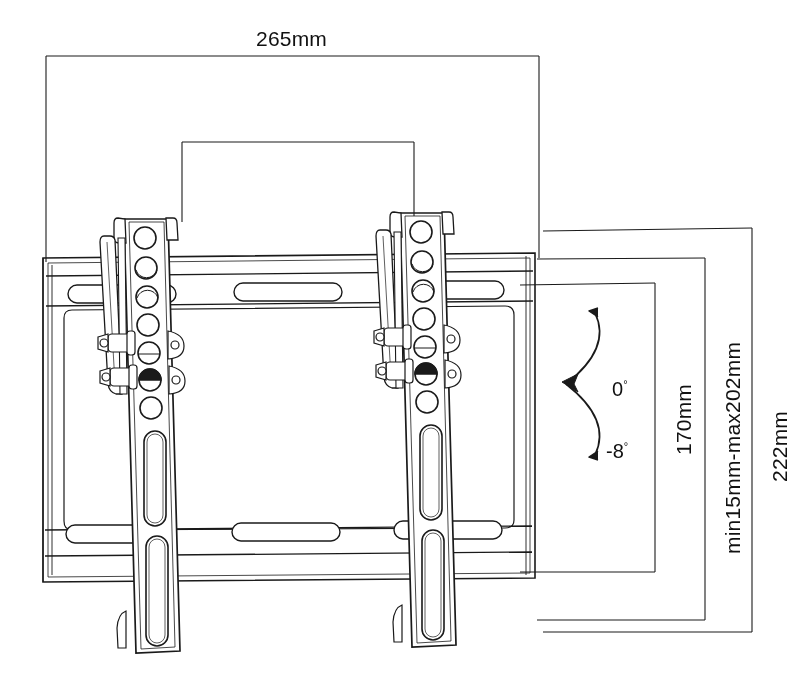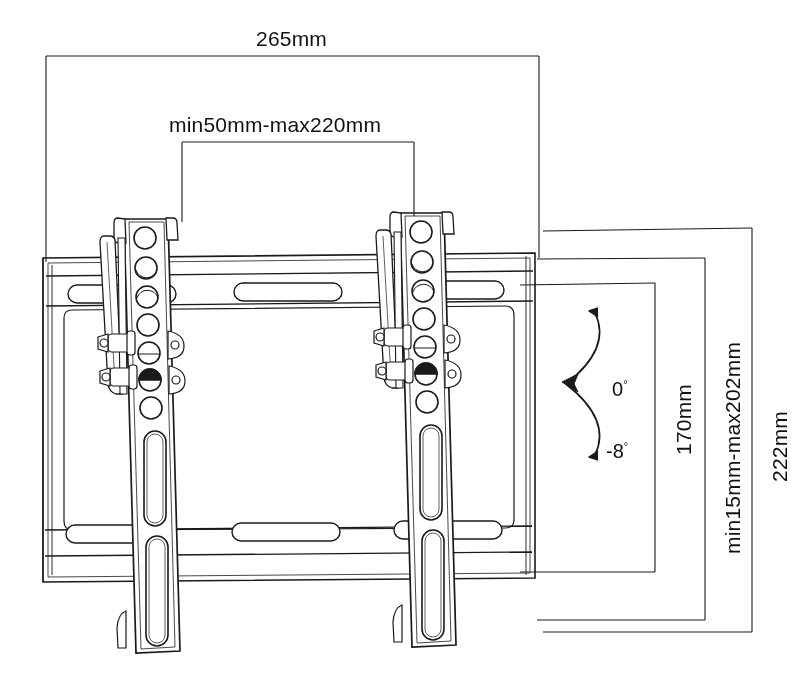--- a/index.html
+++ b/index.html
@@ -145,21 +145,20 @@
       <path d="M598,317 L589,311 L598,308" stroke-width="1.5" stroke-linejoin="round" fill="#1a1a1a"></path>
       <path d="M598,451 L589,457 L598,460" stroke-width="1.5" stroke-linejoin="round" fill="#1a1a1a"></path>
     </g>
     <g fill="#1a1a1a" stroke="#1a1a1a" stroke-width="1">
       <path d="M562,382 L578,374 L574,384 L578,392 Z"></path>
     </g>
   </svg>
 
   <div class="dimtext" style="left:256px;top:27px;">265mm</div>
 
-  <div class="dimtext" style="left:169px;top:113px;">min50mm-max220mm</div>
 
   <div class="dimtext vtext" style="left:672px;top:455px;transform:rotate(-90deg);">170mm</div>
 
   <div class="dimtext vtext" style="left:721px;top:554px;transform:rotate(-90deg);">min15mm-max202mm</div>
 
   <div class="dimtext vtext" style="left:768px;top:482px;transform:rotate(-90deg);">222mm</div>
 
   <div class="angtext" style="left:612px;top:378px;"><span>0</span><sup>°</sup></div>
 
   <div class="angtext" style="left:606px;top:440px;"><span>-8</span><sup>°</sup></div>

